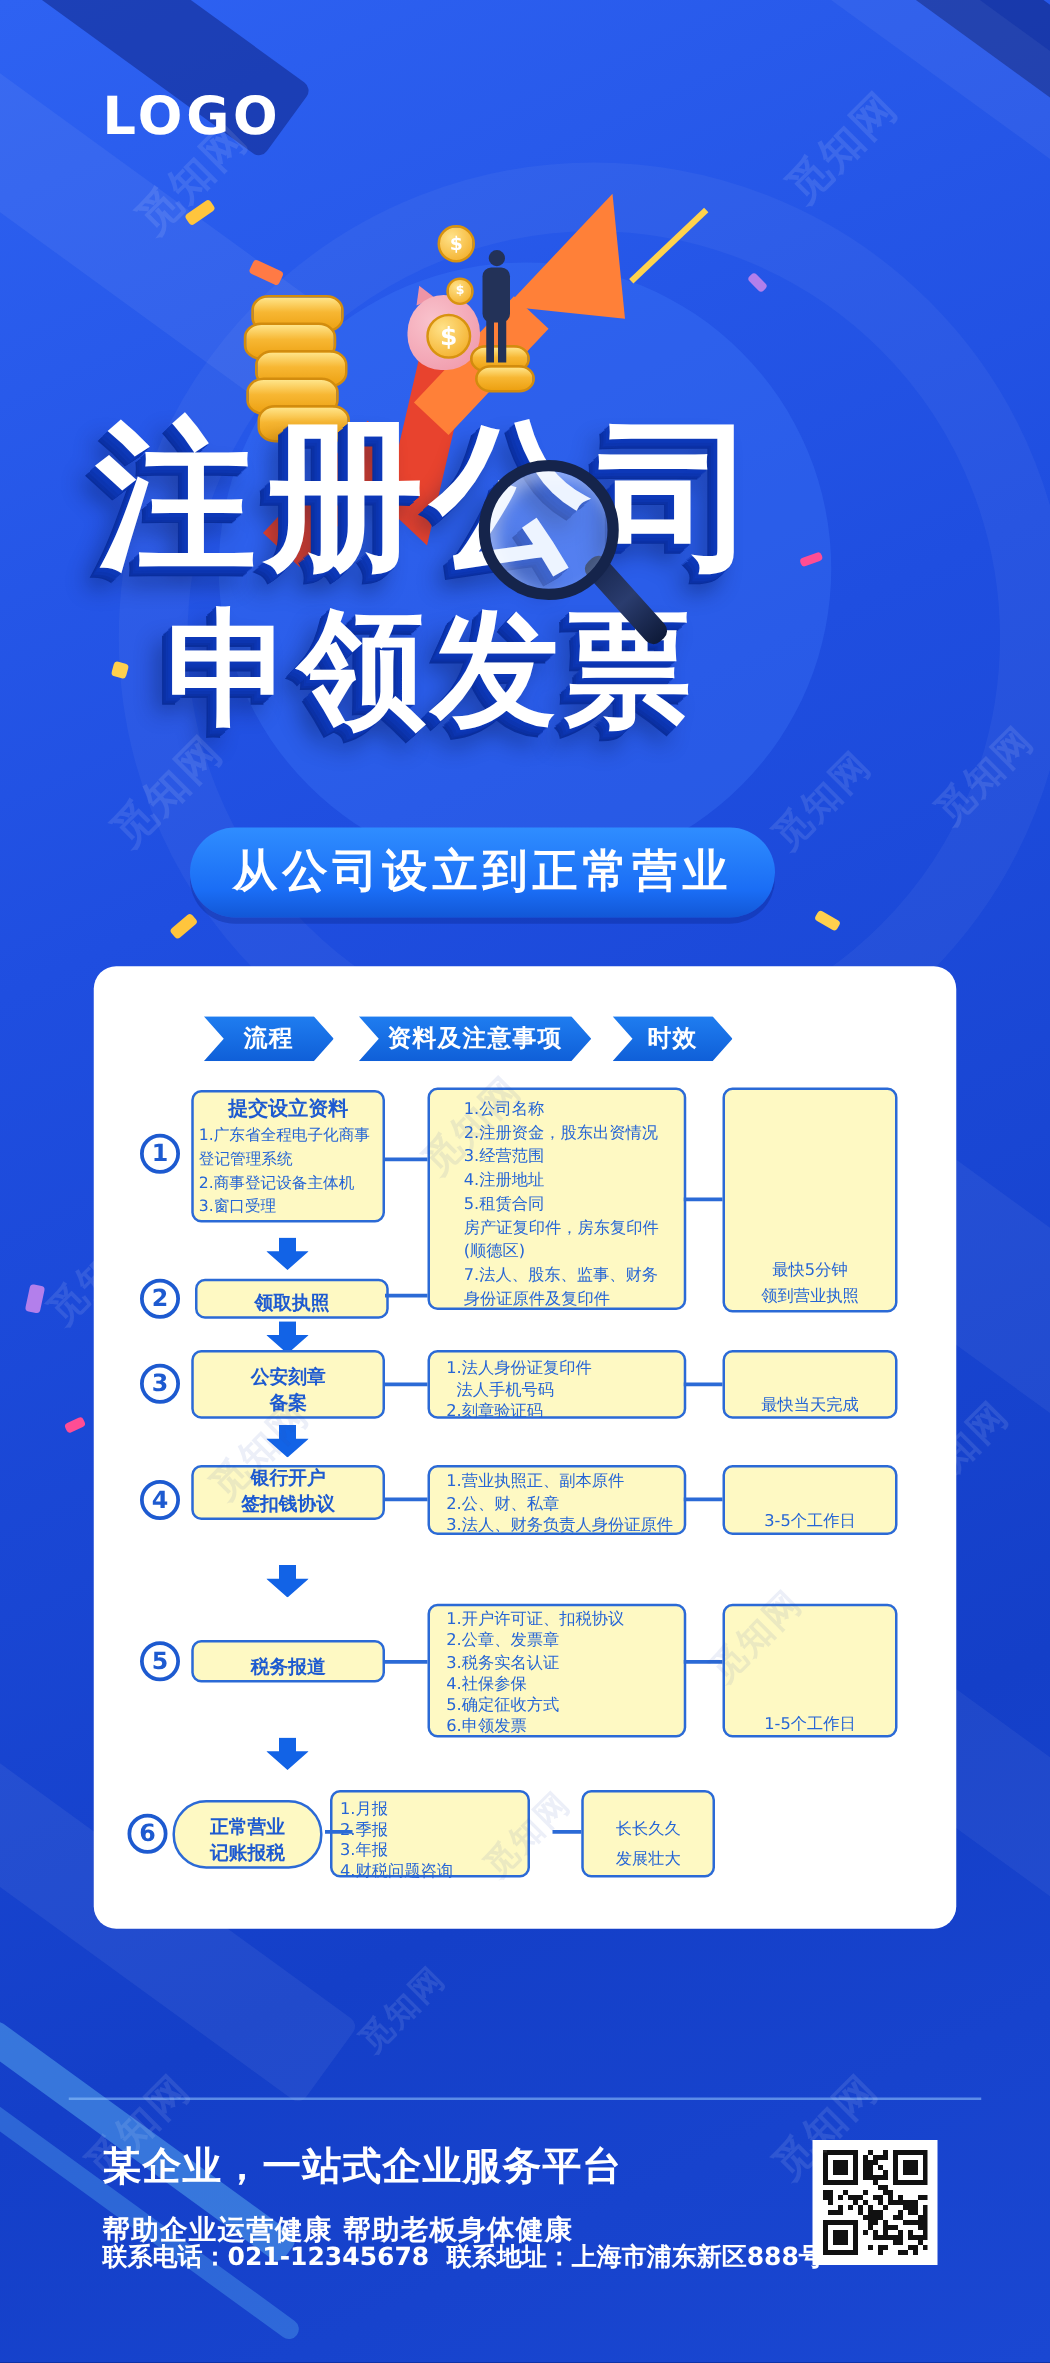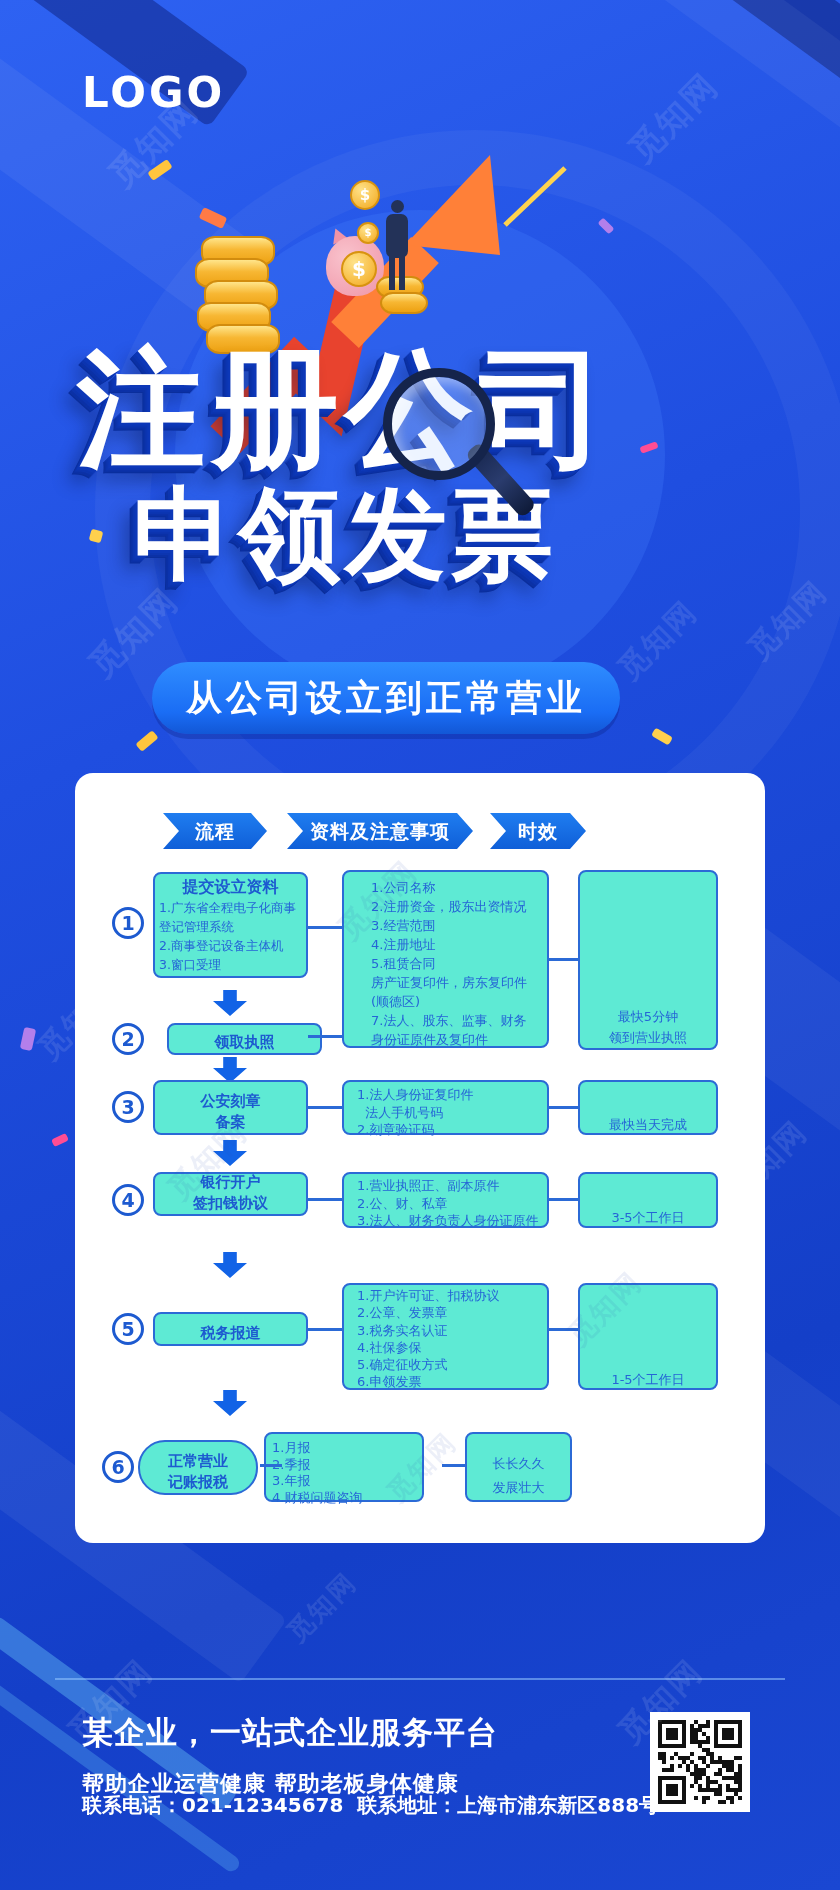--- a/index.html
+++ b/index.html
@@ -37,50 +37,50 @@
   #coinB{left:350px;top:180px;width:26px;height:26px;font-size:15px;line-height:26px;}
   #coinC{left:357px;top:222px;width:18px;height:18px;font-size:10px;line-height:18px;}
   .man-head{position:absolute;left:391px;top:200px;width:13px;height:13px;border-radius:50%;background:#233258;}
   .man-body{position:absolute;left:386px;top:214px;width:22px;height:44px;border-radius:7px;background:#233258;}
   .man-legs{position:absolute;left:389px;top:256px;width:16px;height:34px;background:linear-gradient(90deg,#233258 40%,transparent 40%,transparent 60%,#233258 60%);}
   .lens{position:absolute;left:383px;top:368px;width:94px;height:94px;border-radius:50%;border:9px solid #15244b;background:rgba(190,215,255,.28);box-shadow:inset 6px 6px 12px rgba(255,255,255,.4);}
   .handle{position:absolute;left:462px;top:448px;width:20px;height:86px;background:linear-gradient(180deg,#15244b 0%,#2a3c6e 50%,#0e1a38 100%);border-radius:8px;transform:rotate(-42deg);transform-origin:top center;}
   
   .title{position:absolute;color:#fff;font-weight:900;text-align:center;
     text-shadow:-1px 1px 0 #0d38b8,-2px 2px 0 #0d38b8,-3px 3px 0 #0d38b8,-4px 4px 0 #0c35b0,-5px 5px 0 #0c35b0,-6px 6px 0 #0b31a6,-7px 7px 0 #0b31a6,-8px 8px 0 #0a2e9c,-12px 14px 18px rgba(5,15,60,.45);}
-  #title1{left:25px;top:324px;width:640px;font-size:128px;letter-spacing:6px;}
+  #title1{left:25px;top:312px;width:640px;font-size:128px;letter-spacing:6px;}
   #title2{left:15px;top:468px;width:660px;font-size:102px;letter-spacing:4px;}
   .pill{position:absolute;left:152px;top:662px;width:468px;height:72px;border-radius:36px;
     background:linear-gradient(180deg,#2f8dff 0%,#1a6df5 70%,#1257d6 100%);
     box-shadow:0 5px 0 rgba(8,36,140,.35);color:#fff;font-size:36px;font-weight:bold;
     text-align:center;line-height:72px;letter-spacing:4px;}
   
   .card{position:absolute;left:75px;top:773px;width:690px;height:770px;background:#fff;border-radius:18px;}
   .banner{position:absolute;top:40px;height:36px;background:linear-gradient(180deg,#1f7df0,#0f5fd8);
     color:#fff;font-size:19px;font-weight:bold;text-align:center;line-height:36px;letter-spacing:1px;
     clip-path:polygon(16px 50%,0 0,calc(100% - 16px) 0,100% 50%,calc(100% - 16px) 100%,0 100%);}
   #bn1{left:88px;width:104px;}
   #bn2{left:212px;width:186px;}
   #bn3{left:415px;width:96px;}
-  .wbox{position:absolute;background:#5eead4;border:2px solid #2b6ad6;border-radius:8px;box-sizing:border-box;color:#2565d6;}
+  .wbox{position:absolute;background:#fef9c3;border:2px solid #2b6ad6;border-radius:8px;box-sizing:border-box;color:#2565d6;}
   .lines{font-size:13px;line-height:17.5px;white-space:pre-wrap;}
   .ltitle{font-weight:bold;color:#1d5ad0;font-size:16px;text-align:center;margin-top:3px;}
   .ctr{display:flex;align-items:flex-end;justify-content:center;text-align:center;}
   .ltl{font-weight:bold;color:#1d5ad0;font-size:15px;text-align:center;white-space:pre-wrap;line-height:21px;}
   .circle{position:absolute;width:32px;height:32px;border:3px solid #1d5ad0;border-radius:50%;color:#1d5ad0;
     font-size:19px;font-weight:bold;text-align:center;line-height:27px;box-sizing:border-box;}
   .stub{position:absolute;height:3px;background:#2b6ad6;}
   .darr{position:absolute;left:138px;width:34px;height:26px;background:#1263e6;
     clip-path:polygon(30% 0,70% 0,70% 42%,100% 42%,50% 100%,0 42%,30% 42%);}
   #lb1{left:78px;top:99px;width:155px;height:106px;}
   #lb1 .lines{font-size:12.5px;line-height:19px;padding:0 4px;}
   #mb1{left:267px;top:97px;width:207px;height:178px;padding:6px 0 0 27px;}
   #mb1 .lines{line-height:19px;}
   #rb1{left:503px;top:97px;width:140px;height:180px;}
-  #lb2{left:92px;top:250px;width:155px;height:32px;}
+  #lb2{left:81px;top:250px;width:155px;height:32px;}
   #lb3{left:78px;top:307px;width:155px;height:55px;}
   #mb3{left:267px;top:307px;width:207px;height:55px;padding:4px 0 0 13px;}
   #rb3{left:503px;top:307px;width:140px;height:55px;}
   #lb4{left:78px;top:399px;width:155px;height:44px;}
   #mb4{left:267px;top:399px;width:207px;height:56px;padding:3px 0 0 13px;}
   #rb4{left:503px;top:399px;width:140px;height:56px;}
   #lb5{left:78px;top:539px;width:155px;height:34px;}
   #mb5{left:267px;top:510px;width:207px;height:107px;padding:2px 0 0 13px;}
   #mb5 .lines{line-height:17.3px;}
   #rb5{left:503px;top:510px;width:140px;height:107px;}

